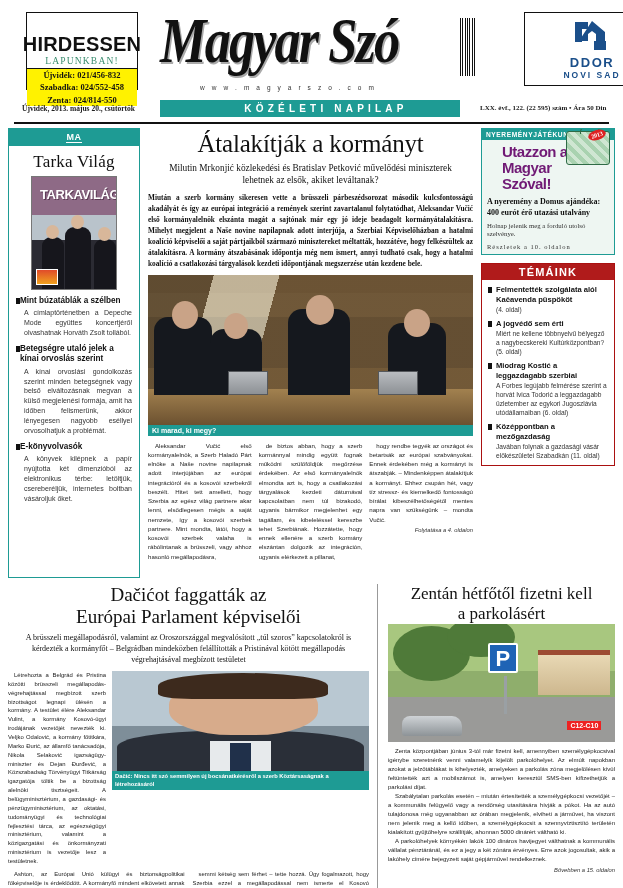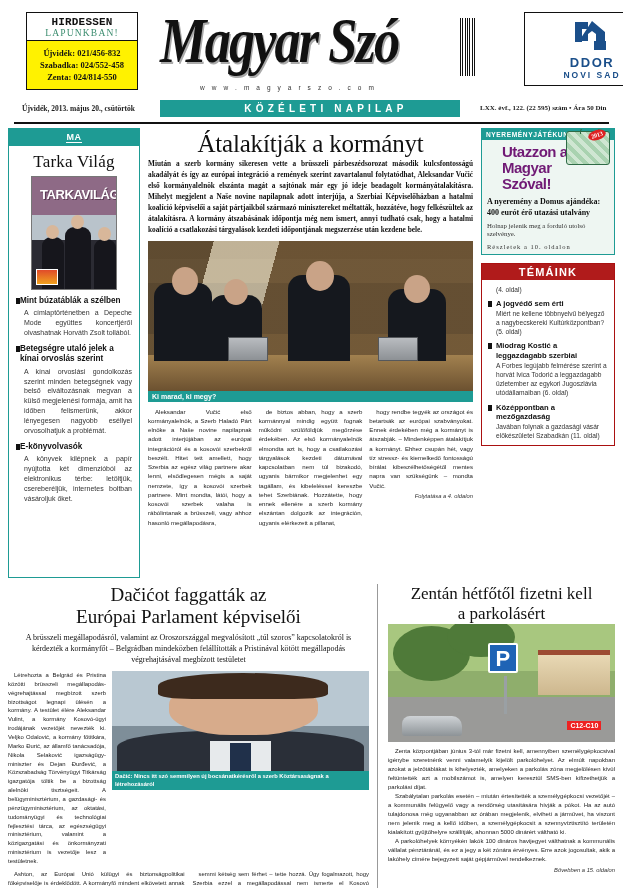--- a/index.html
+++ b/index.html
@@ -13,22 +13,22 @@
   .page { position: relative; width: 623px; height: 888px; padding: 6px 8px; }
 
   
   .masthead { position: relative; height: 92px; }
   .ad-box {
     position: absolute; left: 18px; top: 6px; width: 112px; height: 78px;
     border: 1.5px solid #111; background: #fff;
     display: flex; flex-direction: column; align-items: center;
   }
   .ad-hirdessen {
-    font-family: Liberation Mono, monospace; font-weight: bold;
-    font-size: 11px; letter-spacing: .2px; color: #111; margin-top: 3px;
+    font-family: Liberation Sans, sans-serif; font-weight: bold;
+    font-size: 20px; letter-spacing: .2px; color: #111; margin-top: 20px;
   }
   .ad-lapunkban {
     font-family: "Liberation Serif", serif; font-size: 9.5px; letter-spacing: 1.2px;
     color: #3a8c6e; margin-top: 0px; margin-bottom: 2px;
   }
   .ad-yellow {
     background: #fff200; width: 100%; flex: 1;
     display: flex; flex-direction: column; justify-content: center; align-items: center;
     border-top: 1px solid #111;
   }
@@ -349,20 +349,21 @@
         <p>A kínai orvoslási gondolkozás szerint minden betegségnek vagy belső elváltozásnak megvan a külső megjelenési formája, amit ha időben felismerünk, akkor lényegesen nagyobb eséllyel orvosolhatjuk a problémát.</p>
       </div>
       <div class="side-item">
         <h4>E-könyvolvasók</h4>
         <p>A könyvek kilépnek a papír nyújtotta két dimenzióból az elektronikus térbe: letöltjük, csereberéljük, internetes boltban vásároljuk őket.</p>
       </div>
     </div>
 
     <div class="center-col">
       <div class="lead-title">Átalakítják a kormányt</div>
+      <div class="lead-sub">Milutin Mrkonjić közlekedési és Bratislav Petković művelődési miniszterek lehetnek az elsők, akiket leváltanak?</div>
       <div class="lead-lead">Miután a szerb kormány sikeresen vette a brüsszeli párbeszédsorozat második kulcsfontosságú akadályát és így az európai integráció a remények szerint zavartalanul folytatódhat, Aleksandar Vučić első kormányalelnök elszánta magát a sajtónak már egy jó ideje beadagolt kormányátalakításra. Mihelyt megjelent a Naše novine napilapnak adott interjúja, a Szerbiai Képviselőházban a hatalmi koalíció képviselői a saját pártjaikból származó minisztereket méltatták, hozzátéve, hogy felkészültek az átalakításra. A kormány átszabásának időpontja még nem ismert, annyi tudható csak, hogy a hatalmi koalíció a csatlakozási tárgyalások kezdeti időpontjának megszerzése után kezdene bele.</div>
 
       <div class="lead-photo">
         <div class="lp-wall"></div>
         <div class="lp-desk"></div>
         <div class="lp-person" style="left:6px;  width:58px; height:78px;"></div>
         <div class="lp-head" style="left:24px; bottom:96px; width:26px; height:28px;"></div>
         <div class="lp-person" style="left:62px; width:52px; height:66px;"></div>
         <div class="lp-head" style="left:76px; bottom:86px; width:24px; height:26px;"></div>
         <div class="lp-person" style="left:140px; width:62px; height:86px;"></div>
@@ -399,20 +400,21 @@
           <div>Magyar Szóval!</div>
         </div>
         <div class="promo-txt1">A nyeremény a Domus ajándéka: 400 eurót érő utazási utalvány</div>
         <div class="promo-txt2">Holnap jelenik meg a forduló utolsó szelvénye.</div>
         <div class="promo-txt3">Részletek a 10. oldalon</div>
       </div>
 
       <div class="themes">
         <div class="themes-head">TÉMÁINK</div>
         <div class="theme-item">
+          <h5>Felmentették szolgálata alól Kačavenda püspököt</h5>
           <p>(4. oldal)</p>
         </div>
         <div class="theme-item">
           <h5>A jogvédő sem érti</h5>
           <p>Miért ne kellene többnyelvű bélyegző a nagybecskereki Kultúrközpontban? (5. oldal)</p>
         </div>
         <div class="theme-item">
           <h5>Miodrag Kostić a leggazdagabb szerbiai</h5>
           <p>A Forbes legújabb felmérése szerint a horvát Ivica Todorić a leggazdagabb üzletember az egykori Jugoszlávia utódállamaiban (6. oldal)</p>
         </div>

